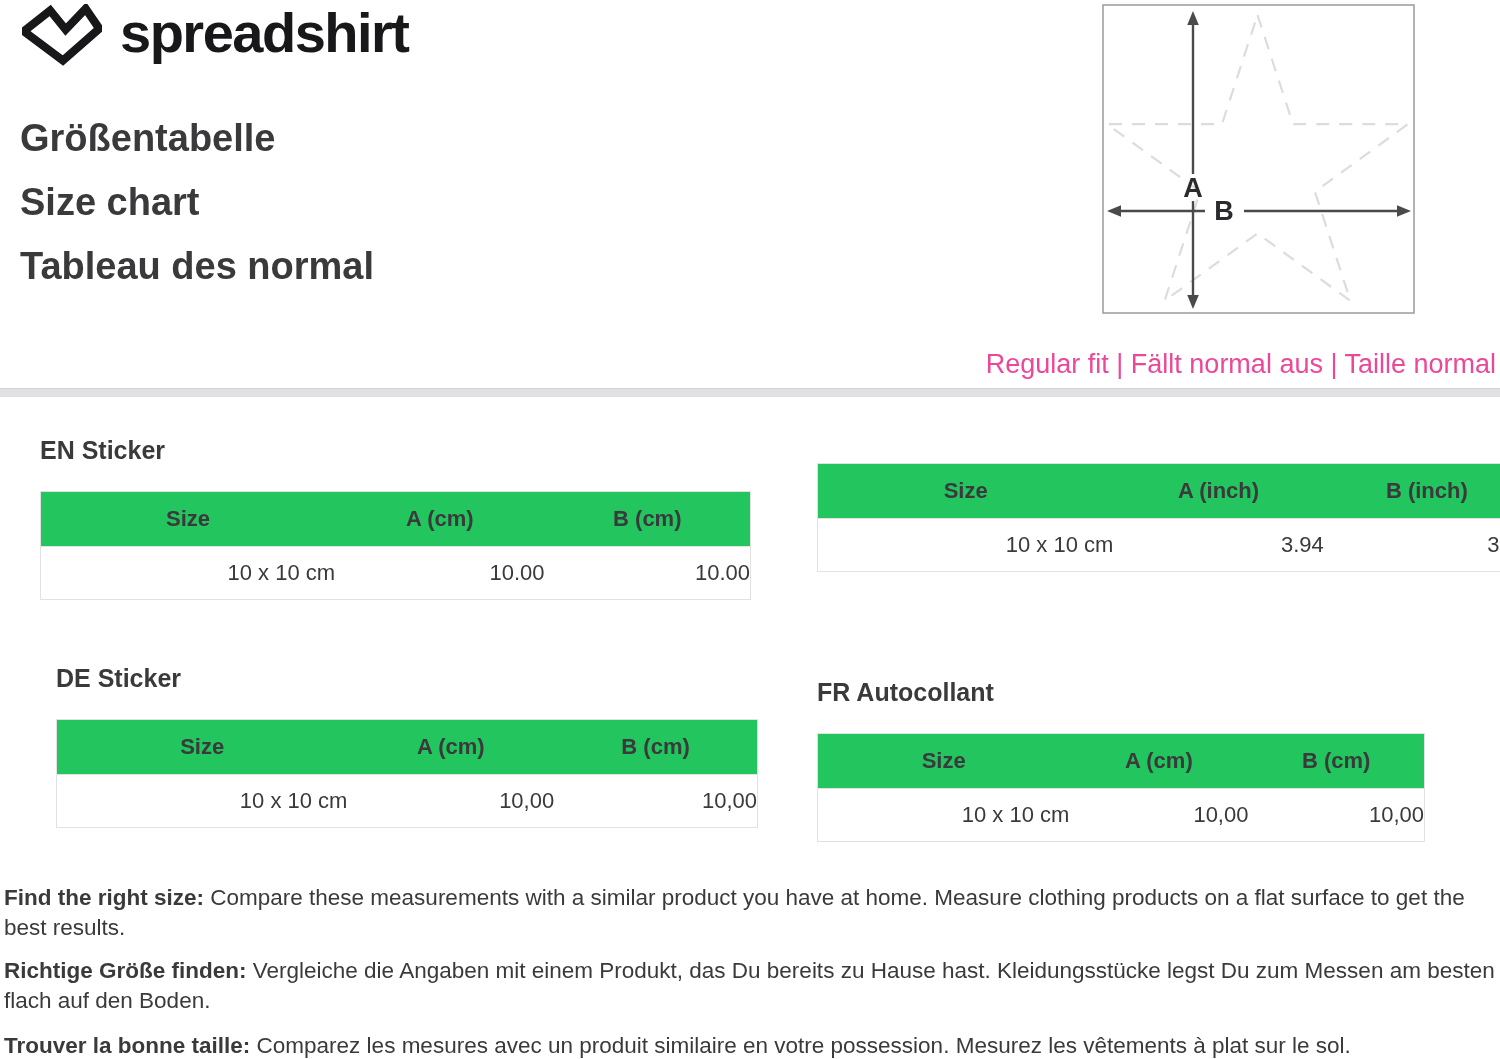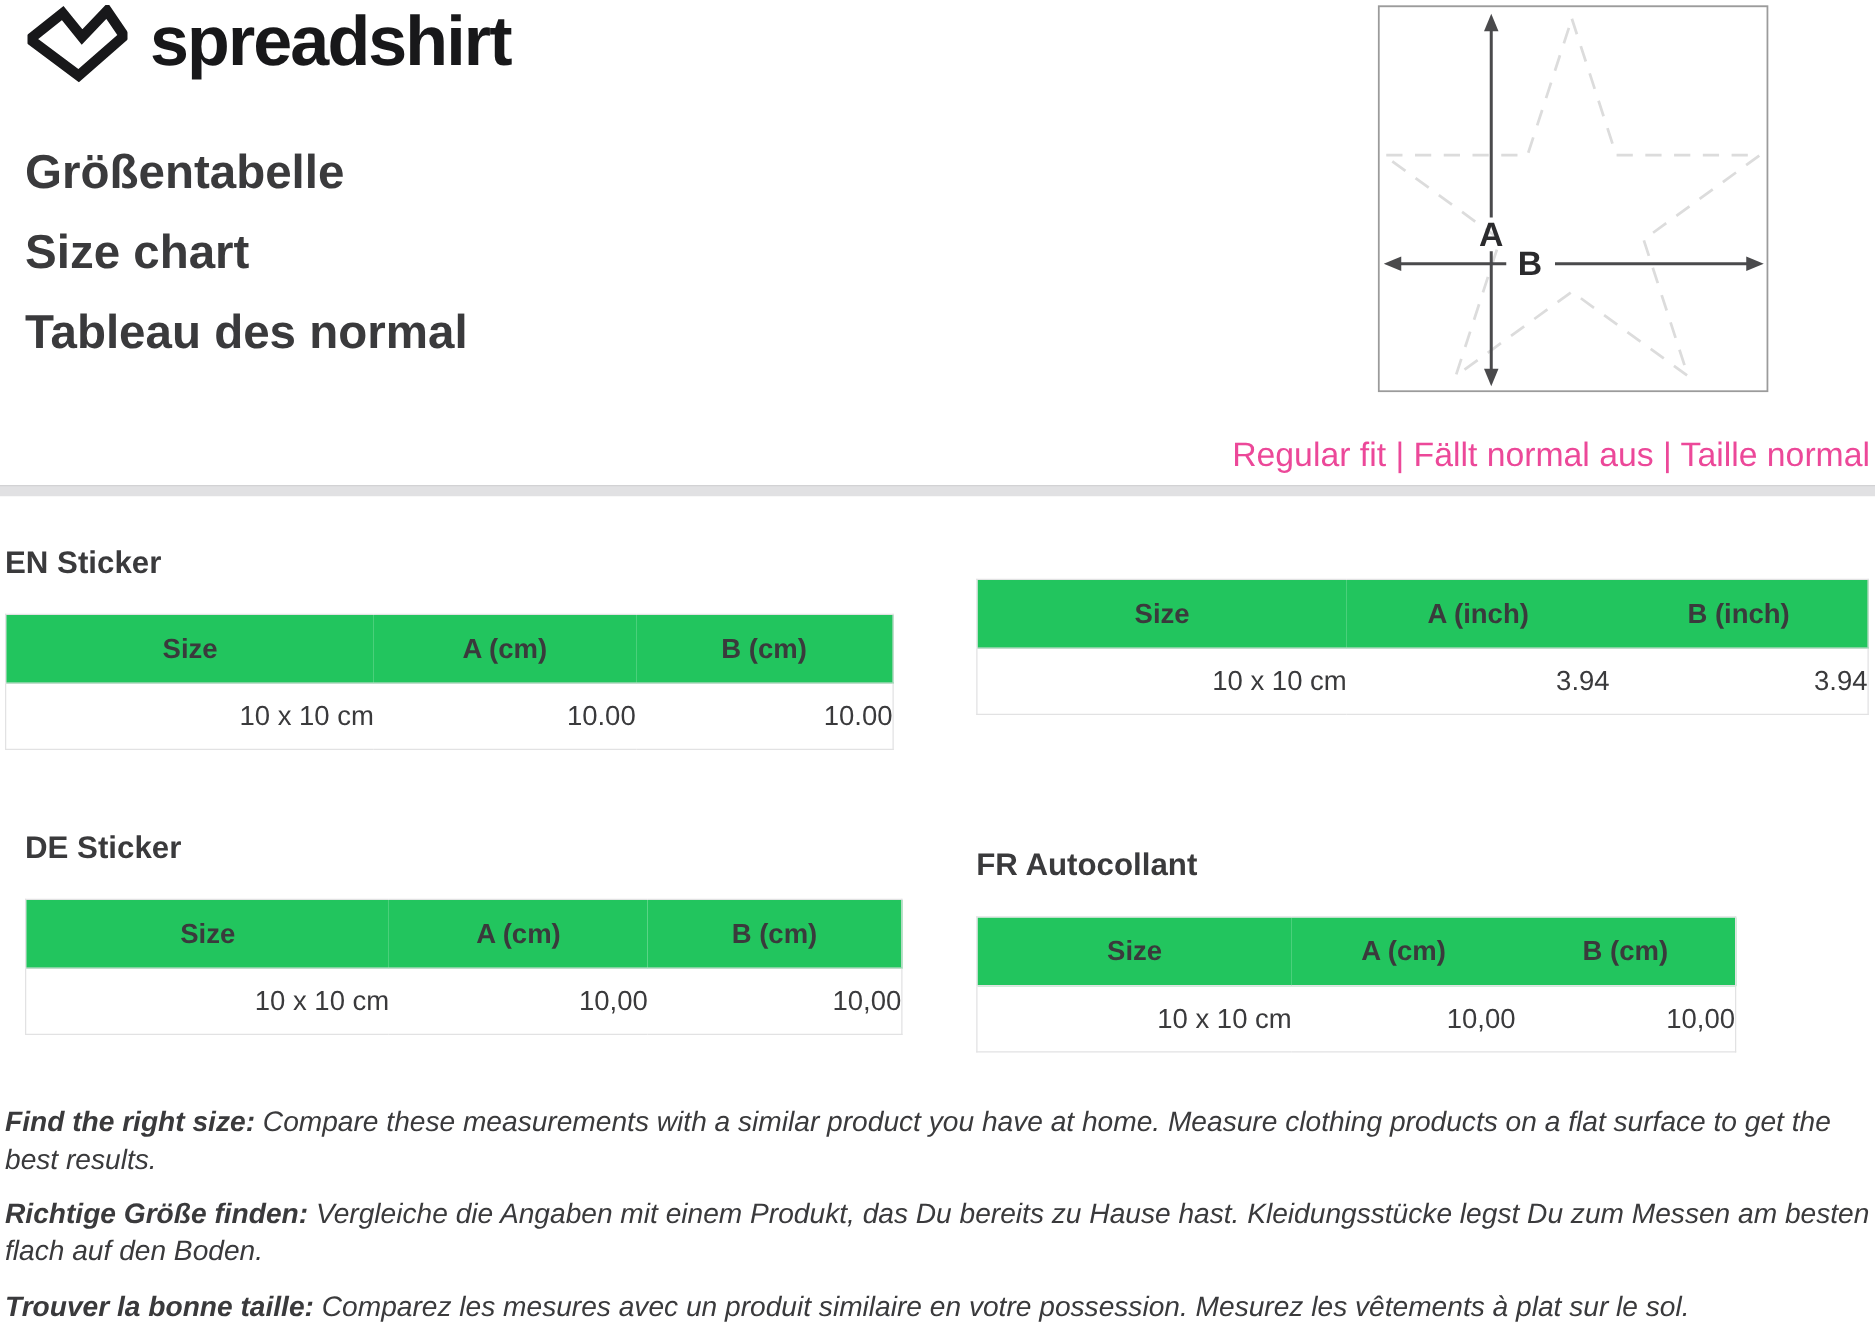--- a/index.html
+++ b/index.html
@@ -31,21 +31,21 @@
     font-size:27px; color:#ec4899; text-align:right; white-space:nowrap;margin-top:22px;
   }
 
   
   .divider {
     position:absolute; left:0; top:388px; width:1500px; height:8px;
     background:#e1e1e3; border-top:1px solid #d2d2d4;
   }
 
   
-  .section { position:absolute; }
+  .section { position:absolute;margin-left:36px; }
   .sec-en { left:4px;  top:436px; width:711px; }
   .sec-gb { left:781px; top:436px; width:714px; }
   .sec-de { left:20px;  top:664px; width:702px; }
   .sec-fr { left:781px; top:678px; width:608px; }
   .sec-title { font-size:25px; font-weight:bold; color:#3a3a3c; line-height:28px; }
   .size-table {
     width:100%; margin-top:27px; border-collapse:collapse;
     font-size:22px; color:#3a3a3c; background:#ffffff;
     border:1px solid #e2e2e3;
   }
@@ -53,21 +53,21 @@
   .size-table th {
     font-weight:bold; text-align:center; height:54px; padding:0;
     border-bottom:1px solid #e2e2e3;
   }
   .size-table td { text-align:right; height:52px; padding:0; }
   .col-size { width:41.5%; } .col-a { width:29.5%; } .col-b { width:29%; }
 
   
   .note {
     position:absolute; left:4px; width:1492px;
-    font-size:22.5px; line-height:30px; color:#3a3a3c;font-style:italic;
+    font-size:22.5px; line-height:30px; color:#3a3a3c;
   }
   .note-1 { top:883px; }
   .note-2 { top:956px; }
   .note-3 { top:1031px; }
   .note-lead { font-weight:bold; }
 </style>
 </head>
 <body>
 
 <div class="logo">

